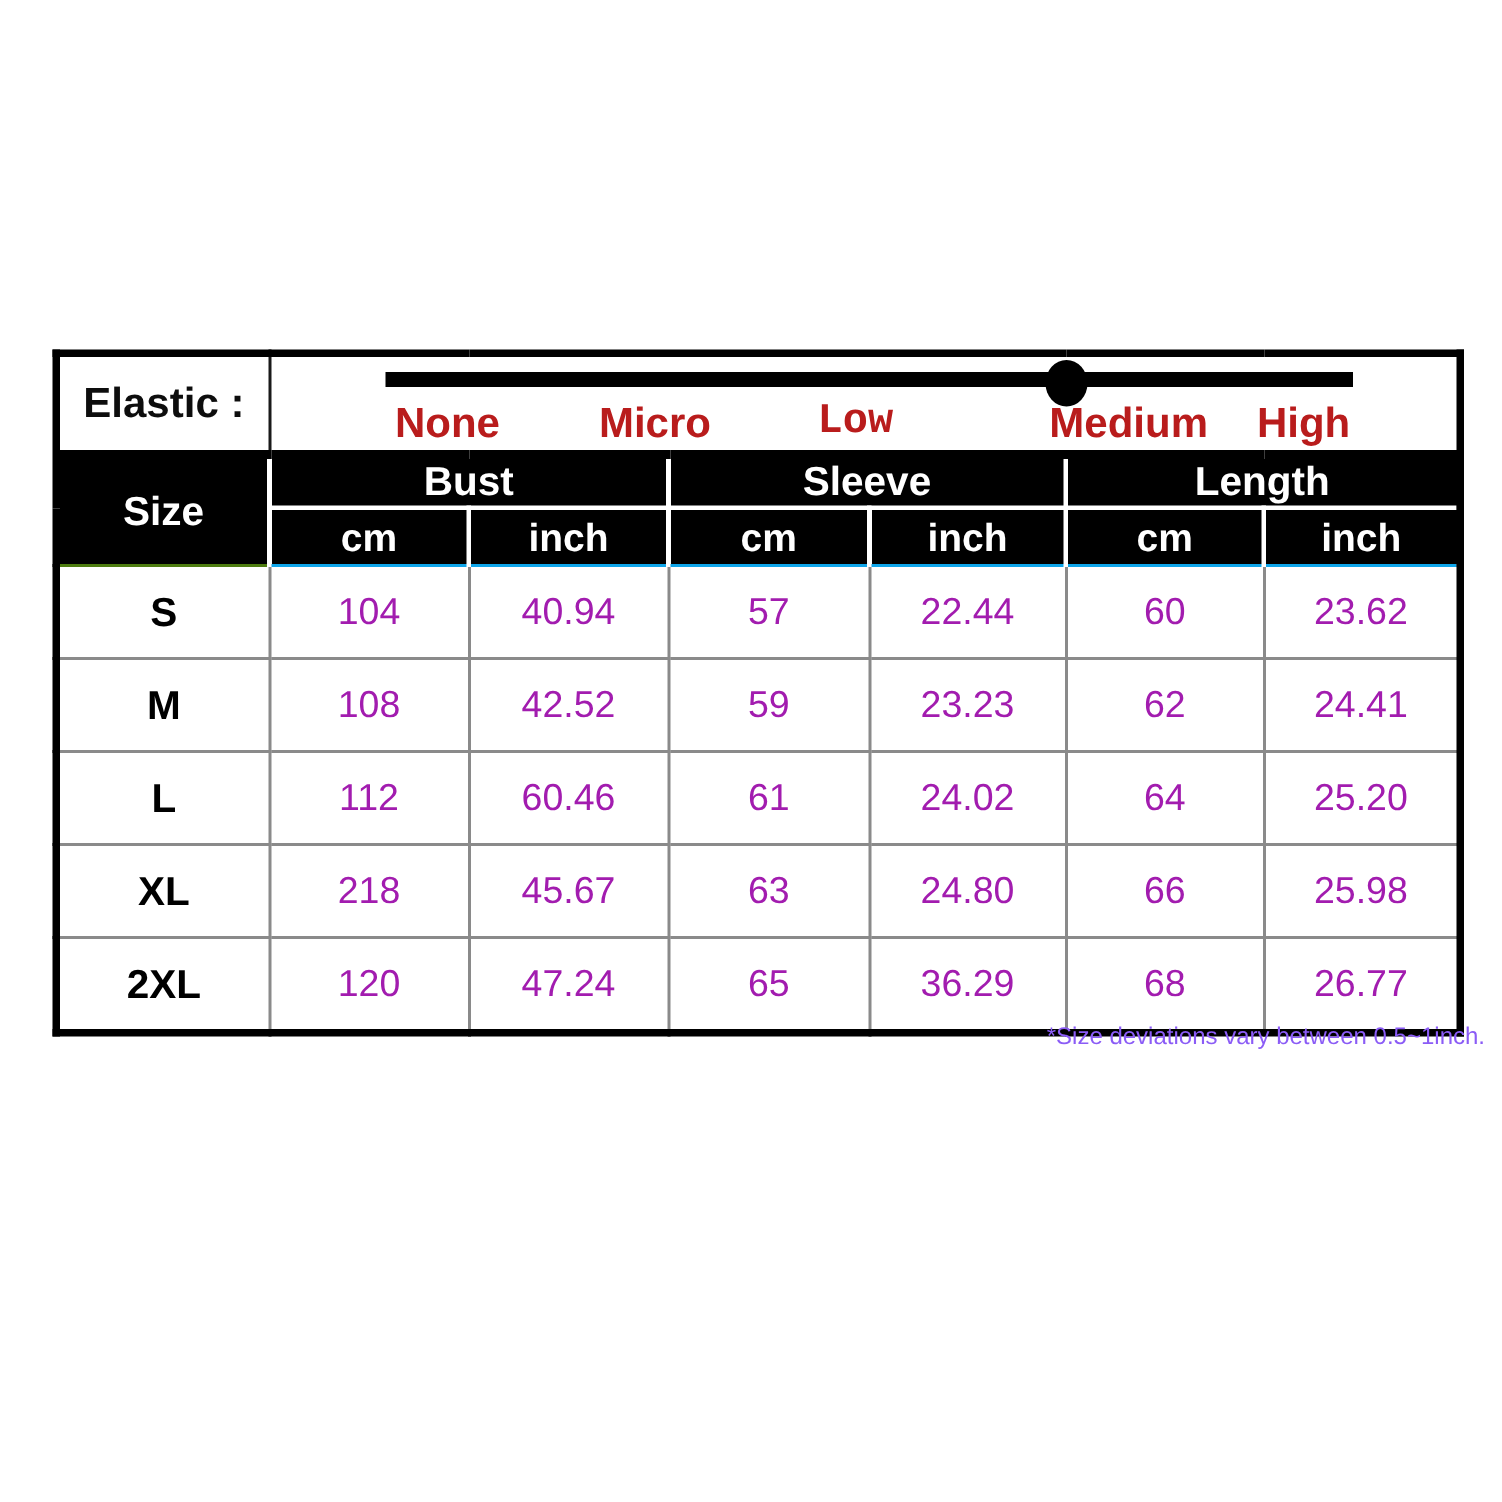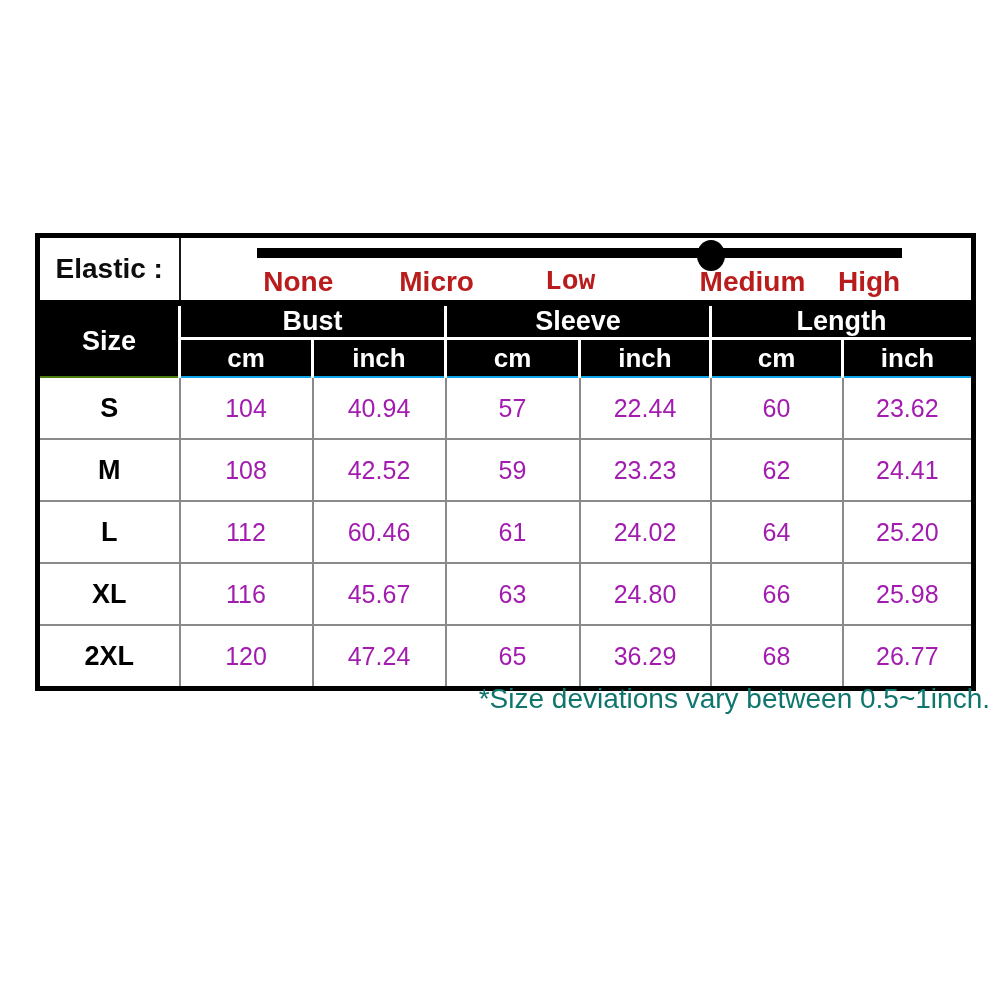--- a/index.html
+++ b/index.html
@@ -118,22 +118,22 @@
     color: #000000;
   }
 
   
   .footnote {
     position: absolute;
     left: 0;
     right: 31px;
     top: 683px;
     text-align: right;
-    font-size: 28px;
-    color: #0f766e;
+    font-size: 16px;
+    color: #8b5cf6;
     margin-left: 28px;
   }
 </style>
 </head>
 <body>
 
 <div class="stage">
 
   <table class="size-chart">
     <colgroup>
@@ -200,21 +200,21 @@
       <td class="size-val">L</td>
       <td>112</td>
       <td>60.46</td>
       <td>61</td>
       <td>24.02</td>
       <td>64</td>
       <td>25.20</td>
     </tr>
     <tr class="data-row">
       <td class="size-val">XL</td>
-      <td>116</td>
+      <td>218</td>
       <td>45.67</td>
       <td>63</td>
       <td>24.80</td>
       <td>66</td>
       <td>25.98</td>
     </tr>
     <tr class="data-row">
       <td class="size-val">2XL</td>
       <td>120</td>
       <td>47.24</td>

